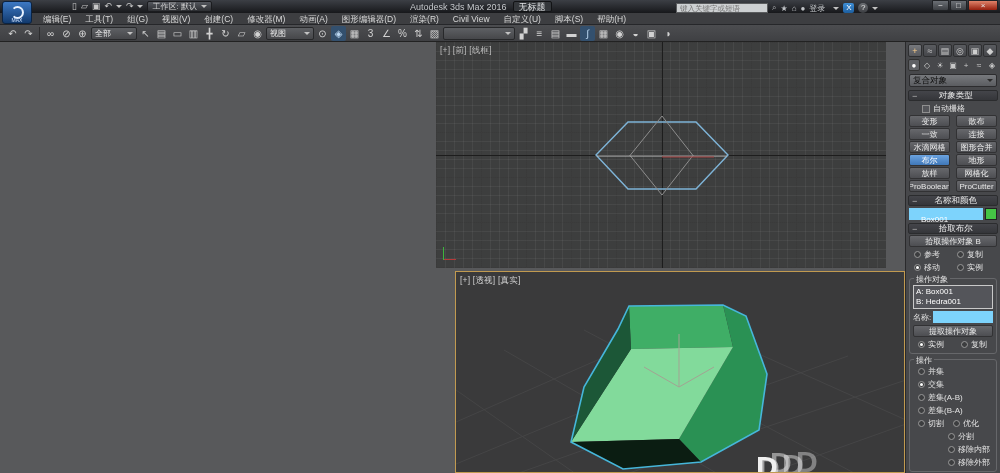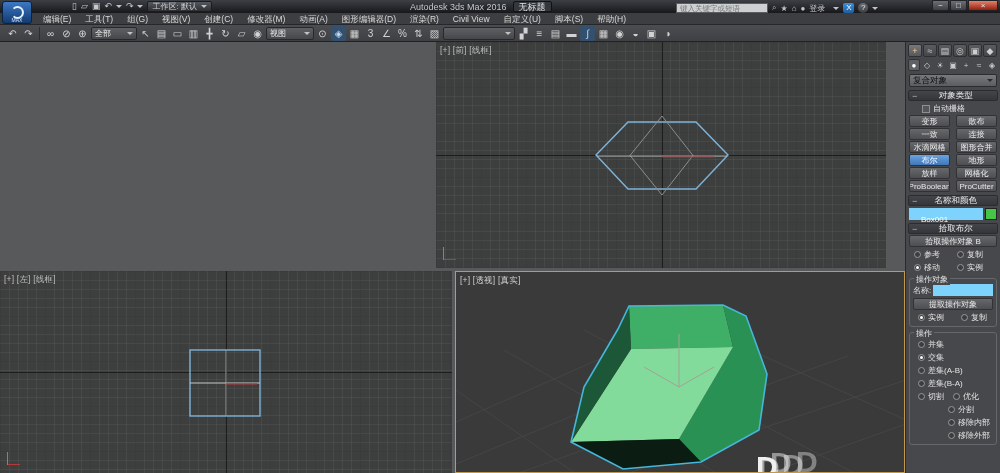--- a/index.html
+++ b/index.html
@@ -213,35 +213,20 @@
       <line x1="161" y1="114" x2="291" y2="114" stroke="#bdbdbd" stroke-width="1"></line>
       <line x1="226" y1="115" x2="278" y2="115" stroke="#a33c3c" stroke-width="1.2"></line>
     </svg>
     <div class="vplabel">[+] [前] [线框]</div>
     <div class="gizmo">
         <div class="gx"></div>
         <div class="gy"></div>
       </div>
   </div>
 
-  <div class="vp vp-left">
-    <div class="axh" style="top:101px"></div>
-    <div class="axv" style="left:226px"></div>
-    <svg width="452" height="202">
-      <rect x="190" y="79" width="70" height="66" fill="none" stroke="#7eb4d8" stroke-width="1.4"></rect>
-      <line x1="226" y1="79" x2="226" y2="145" stroke="#9a9a9a" stroke-width="1"></line>
-      <line x1="190" y1="112" x2="260" y2="112" stroke="#c6c6c6" stroke-width="1"></line>
-      <line x1="226" y1="113" x2="257" y2="113" stroke="#a33c3c" stroke-width="1.2"></line>
-    </svg>
-    <div class="vplabel">[+] [左] [线框]</div>
-    <div class="gizmo">
-        <div class="gx"></div>
-        <div class="gy"></div>
-      </div>
-  </div>
 
   <div class="vp vp-persp">
     <svg width="450" height="202">
 
       <g stroke="#454546" stroke-width="1">
         <line x1="0" y1="150" x2="210" y2="58"></line>
         <line x1="0" y1="192" x2="300" y2="68"></line>
         <line x1="60" y1="202" x2="392" y2="84"></line>
         <line x1="170" y1="202" x2="450" y2="108"></line>
         <line x1="310" y1="202" x2="450" y2="152"></line>
@@ -350,20 +335,24 @@
   </div>
   <div class="rrow">
     <span class="rd on"></span>
     <span class="rlbl">移动</span>
     <span class="rd col2"></span>
     <span class="rlbl">实例</span>
   </div>
 
   <div class="grp">
     <span class="glbl">操作对象</span>
+    <div class="listbox">
+      <div class="opline">A: Box001</div>
+      <div class="opline">B: Hedra001</div>
+    </div>
     <div class="nrow" style="margin-top:1px">
       <span class="rlbl">名称:</span>
       <div class="nfield"></div>
     </div>
     <div class="pbtn wide">提取操作对象</div>
     <div class="rrow" style="margin-bottom:3px">
       <span class="rd on"></span>
       <span class="rlbl">实例</span>
       <span class="rd col2"></span>
       <span class="rlbl">复制</span>

